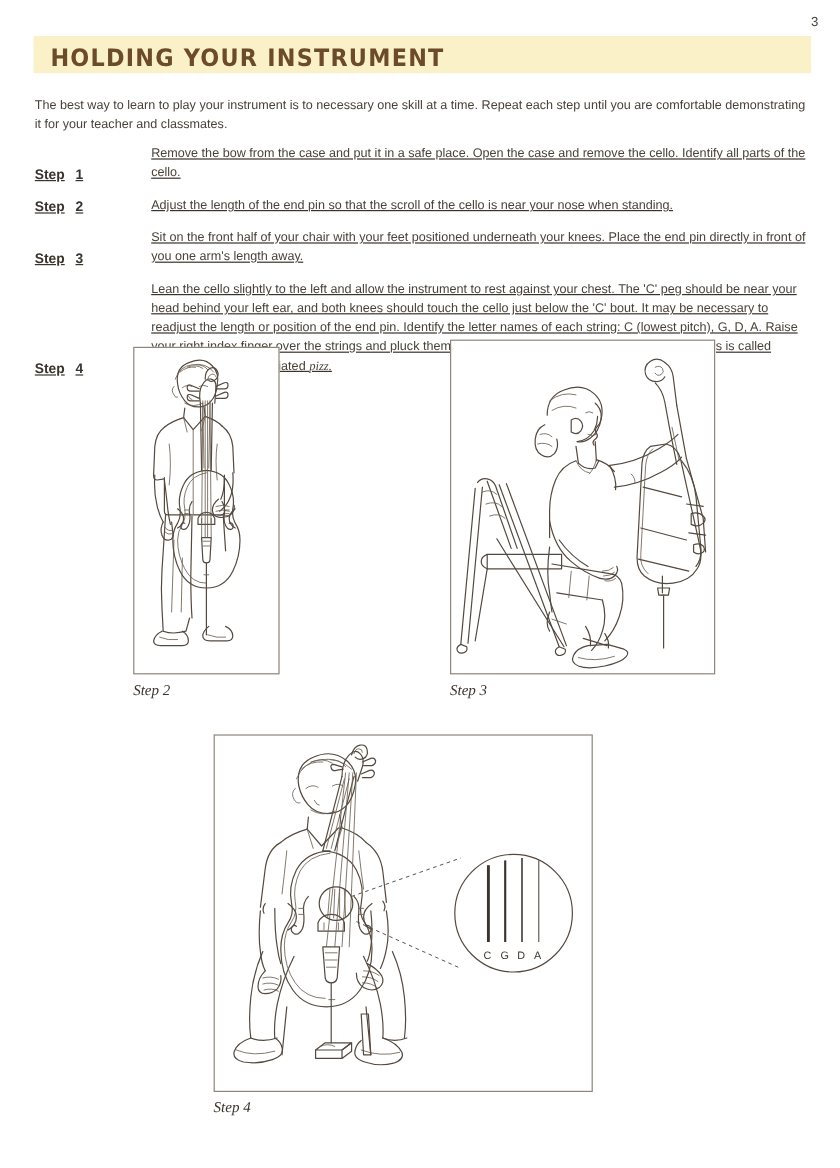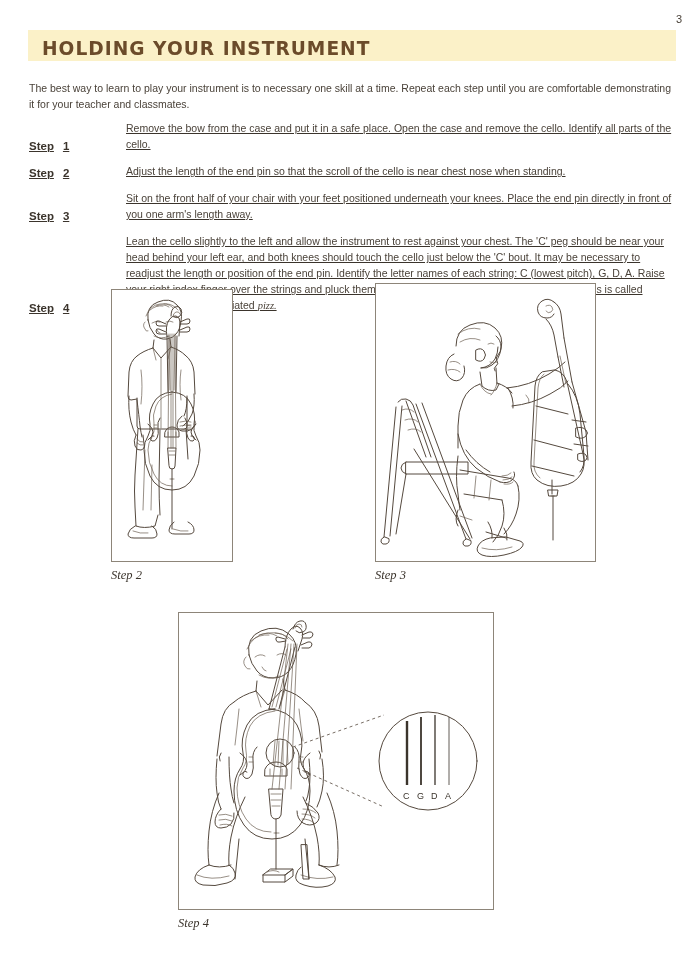--- a/index.html
+++ b/index.html
@@ -167,21 +167,21 @@
     <div class="step-label">
       <span>Step</span><span class="step-num">1</span>
     </div>
     <div class="step-body">Remove the bow from the case and put it in a safe place.  Open the case and remove the cello.  Identify all parts of the cello.</div>
   </div>
 
   <div class="step-row">
     <div class="step-label">
       <span>Step</span><span class="step-num">2</span>
     </div>
-    <div class="step-body">Adjust the length of the end pin so that the scroll of the cello is near chest nose when standing.</div>
+    <div class="step-body">Adjust the length of the end pin so that the scroll of the cello is near your nose when standing.</div>
   </div>
 
   <div class="step-row">
     <div class="step-label">
       <span>Step</span><span class="step-num">3</span>
     </div>
     <div class="step-body">Sit on the front half of your chair with your feet positioned underneath your knees.  Place the end pin directly in front of you one arm's length away.</div>
   </div>
 
   <div class="step-row">

